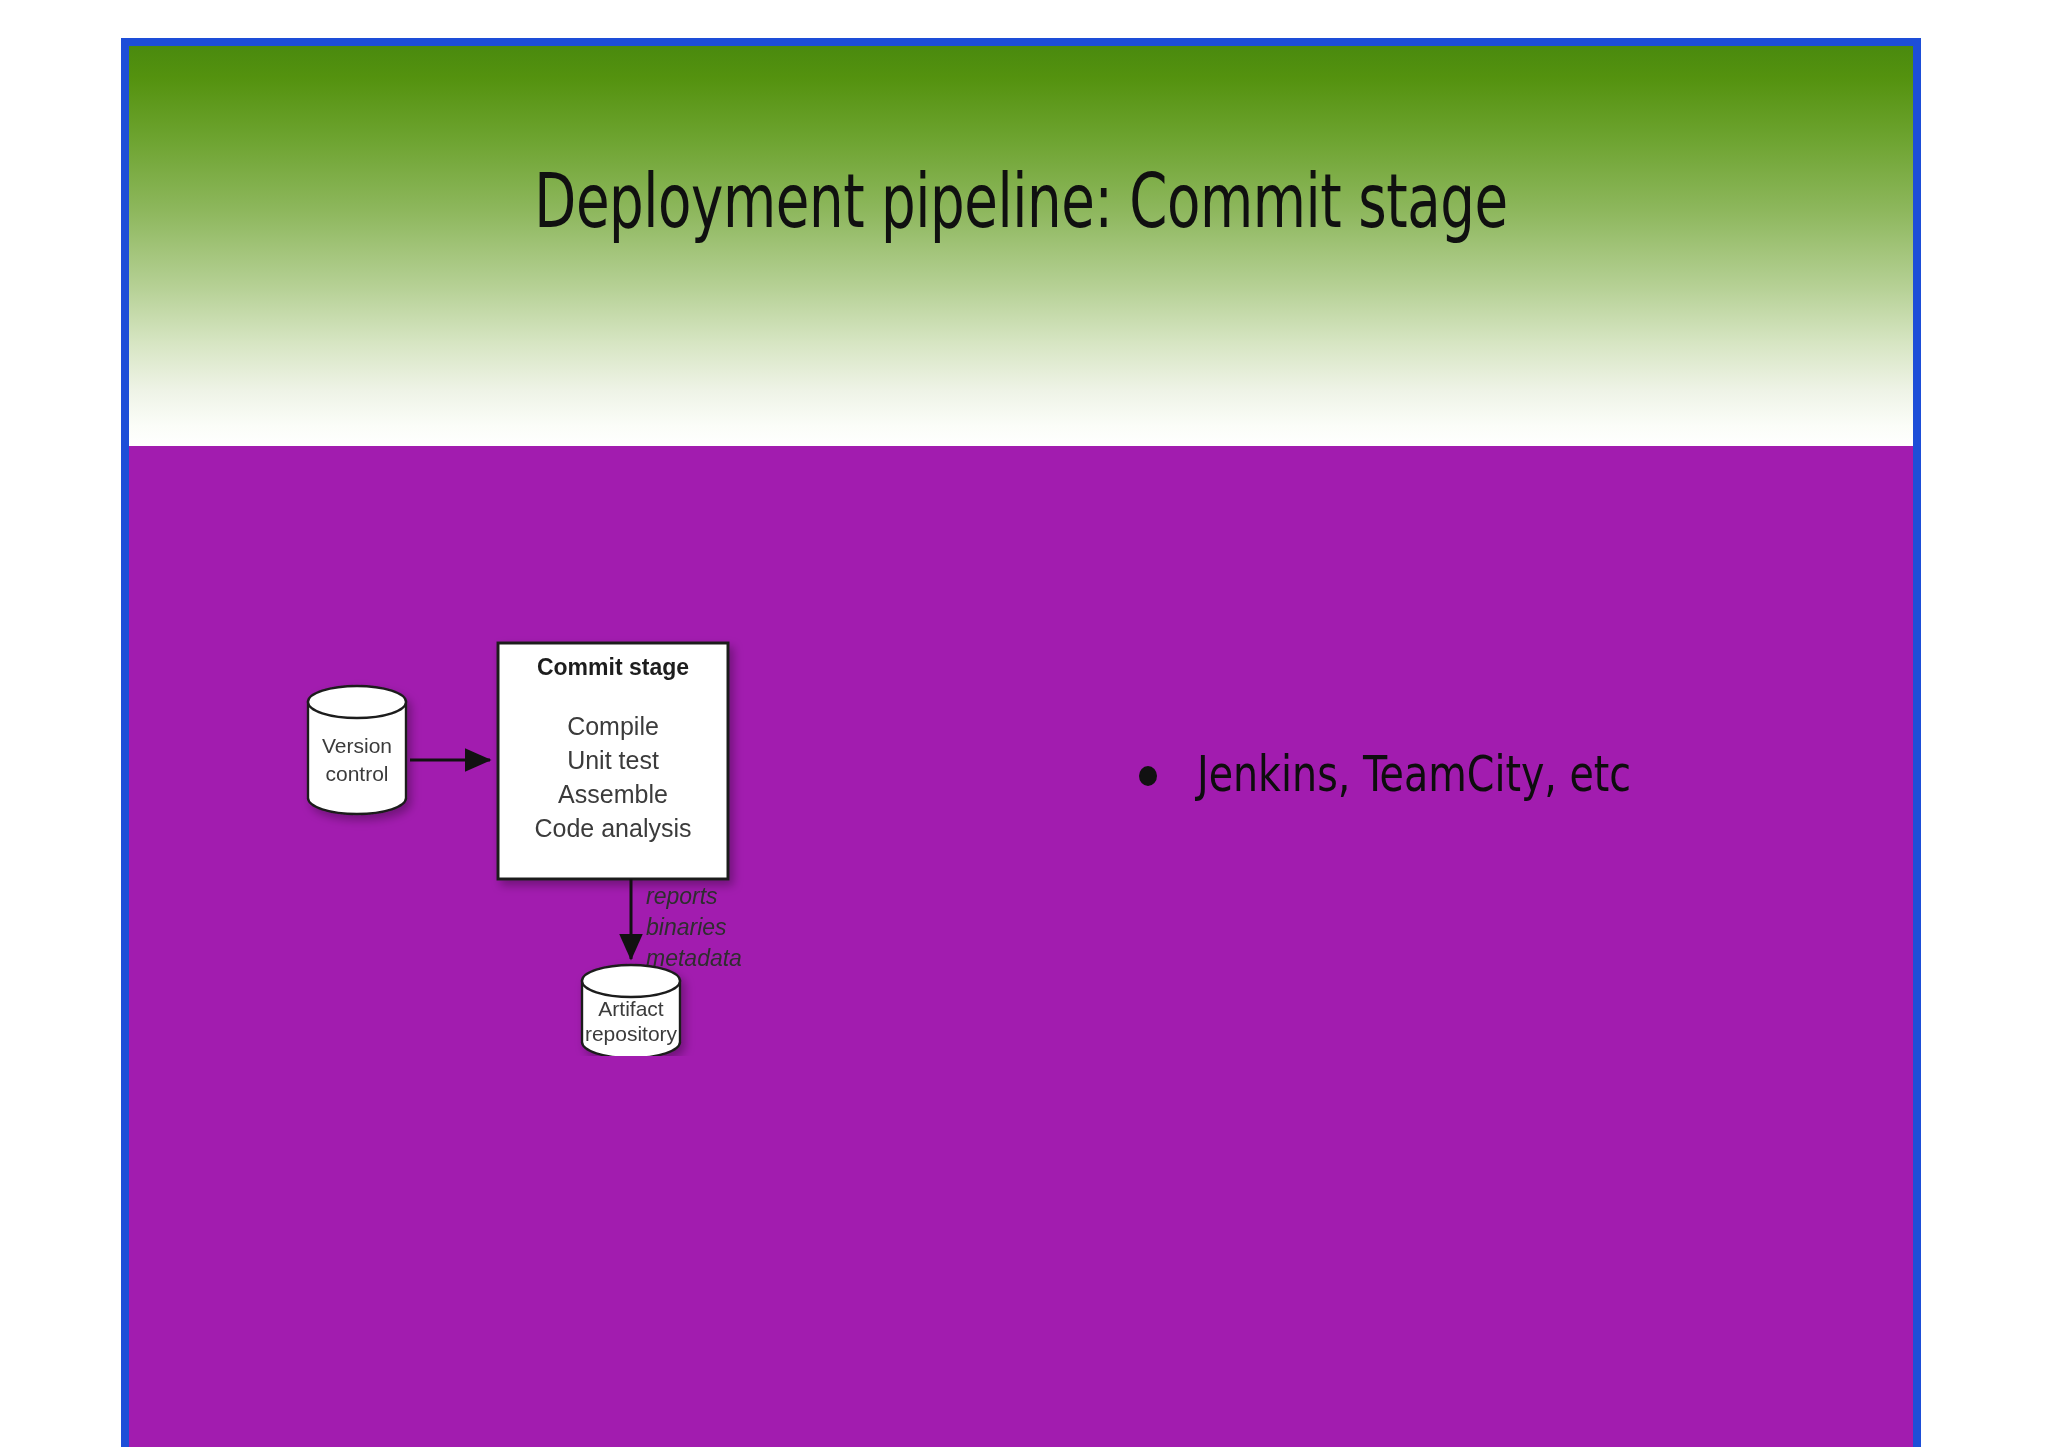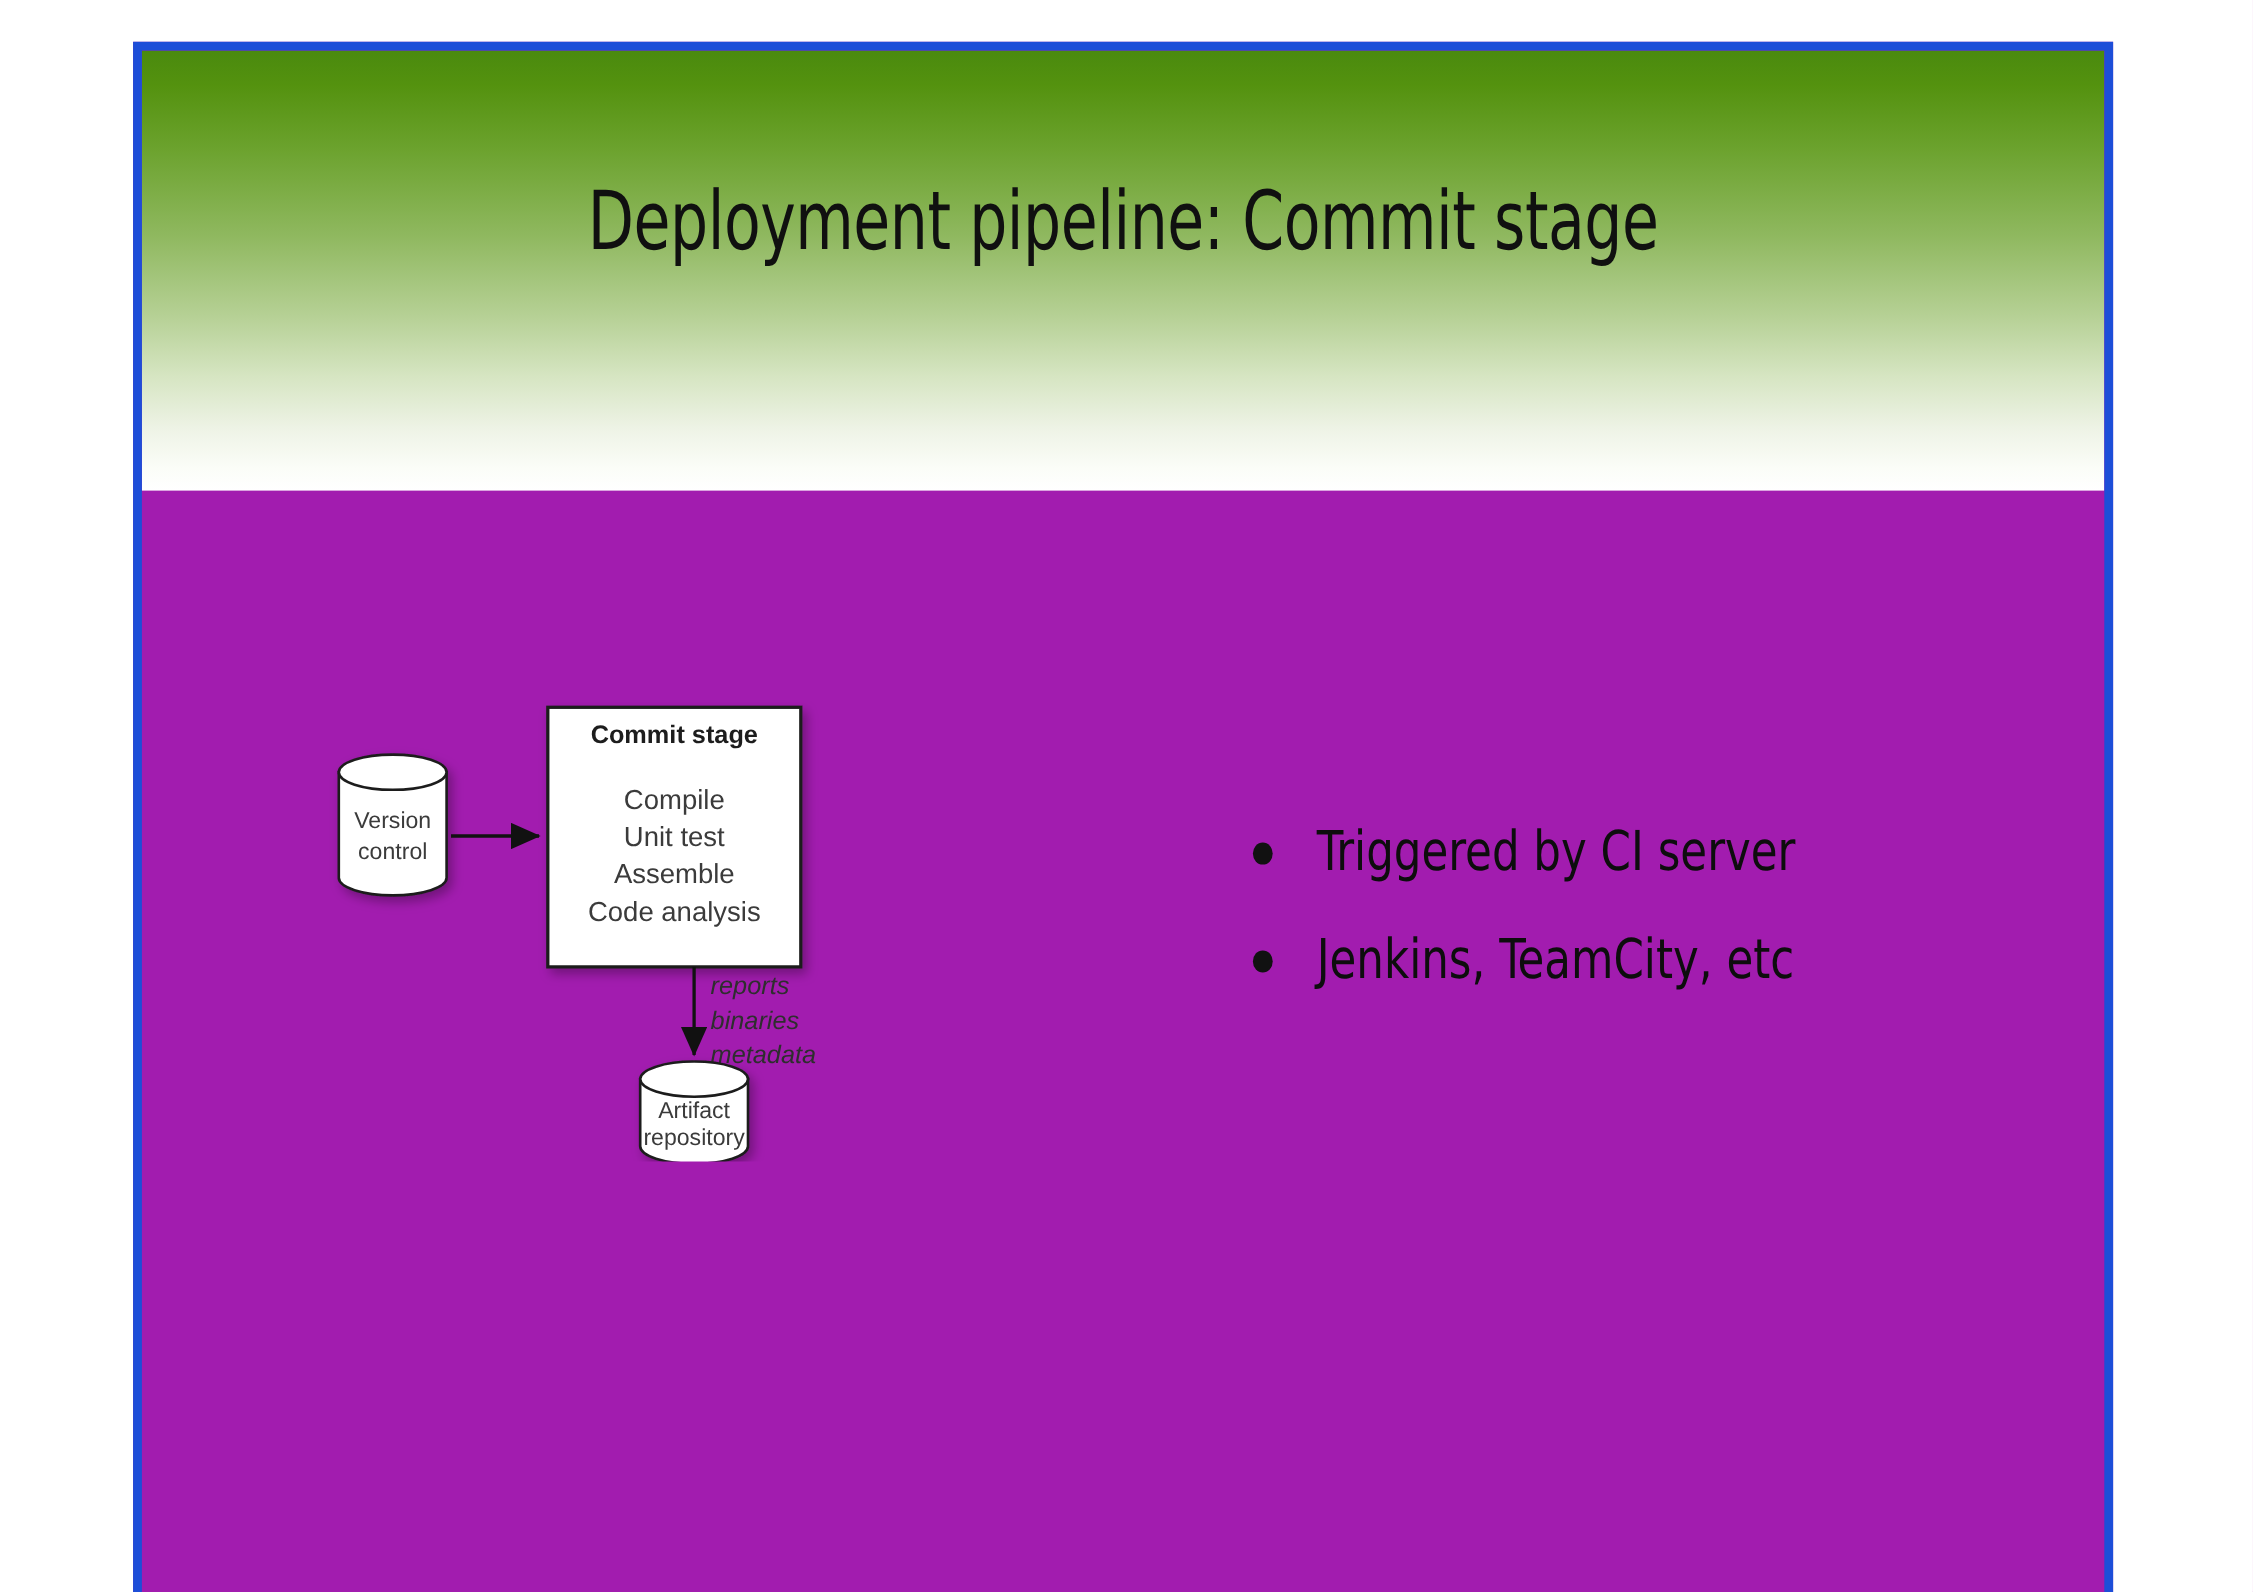--- a/index.html
+++ b/index.html
@@ -173,24 +173,20 @@
 
 <div id="slide">
 
   <div id="header-band"></div>
 
   <div id="slide-title">Deployment pipeline: Commit stage</div>
 
 
   <div id="right-bullets">
 
-    <div class="rb-row">
-      <span class="rb-dot"></span>
-      <span class="rb-text">Triggered by CI server</span>
-    </div>
 
 
     <div class="rb-row">
       <span class="rb-dot"></span>
       <span class="rb-text">Jenkins, TeamCity, etc</span>
     </div>
 
   </div>
 
   <div id="diagram">

